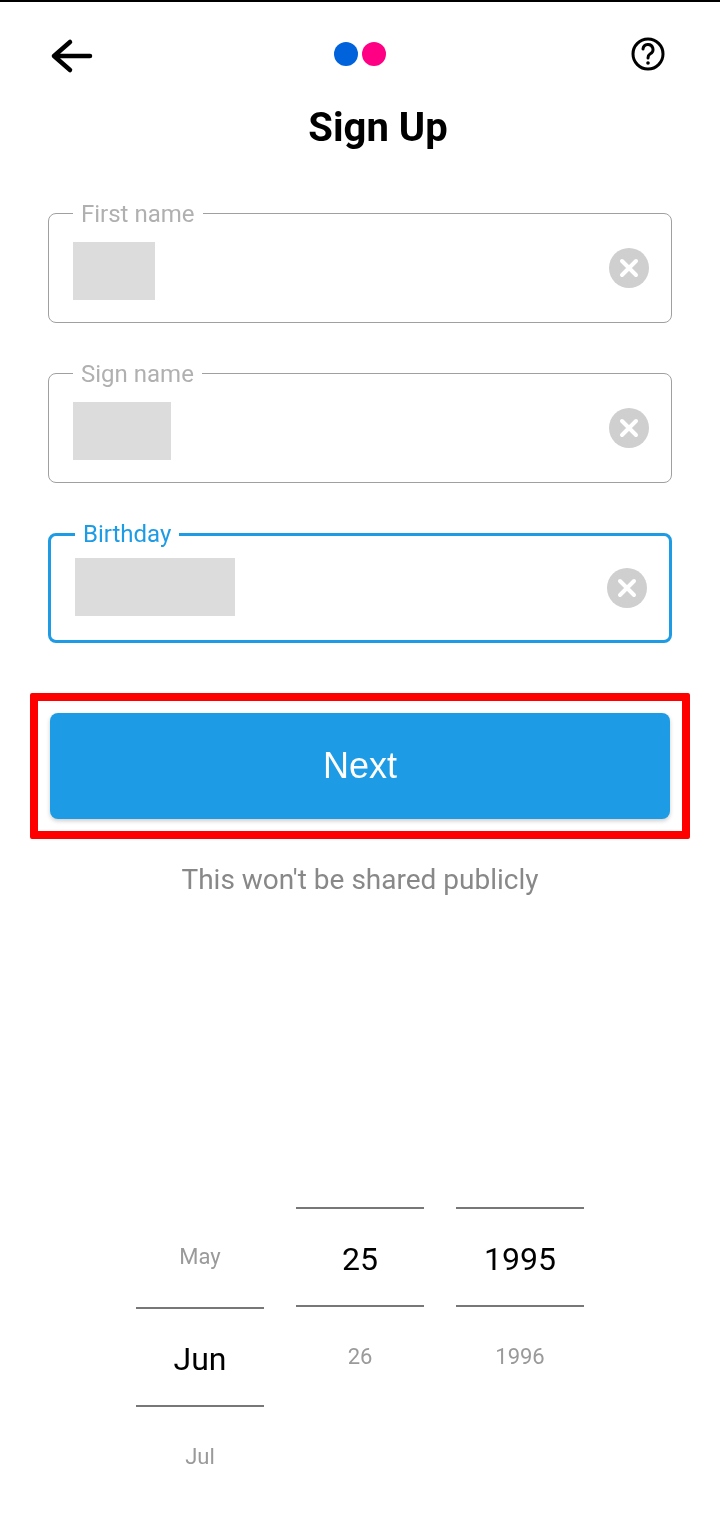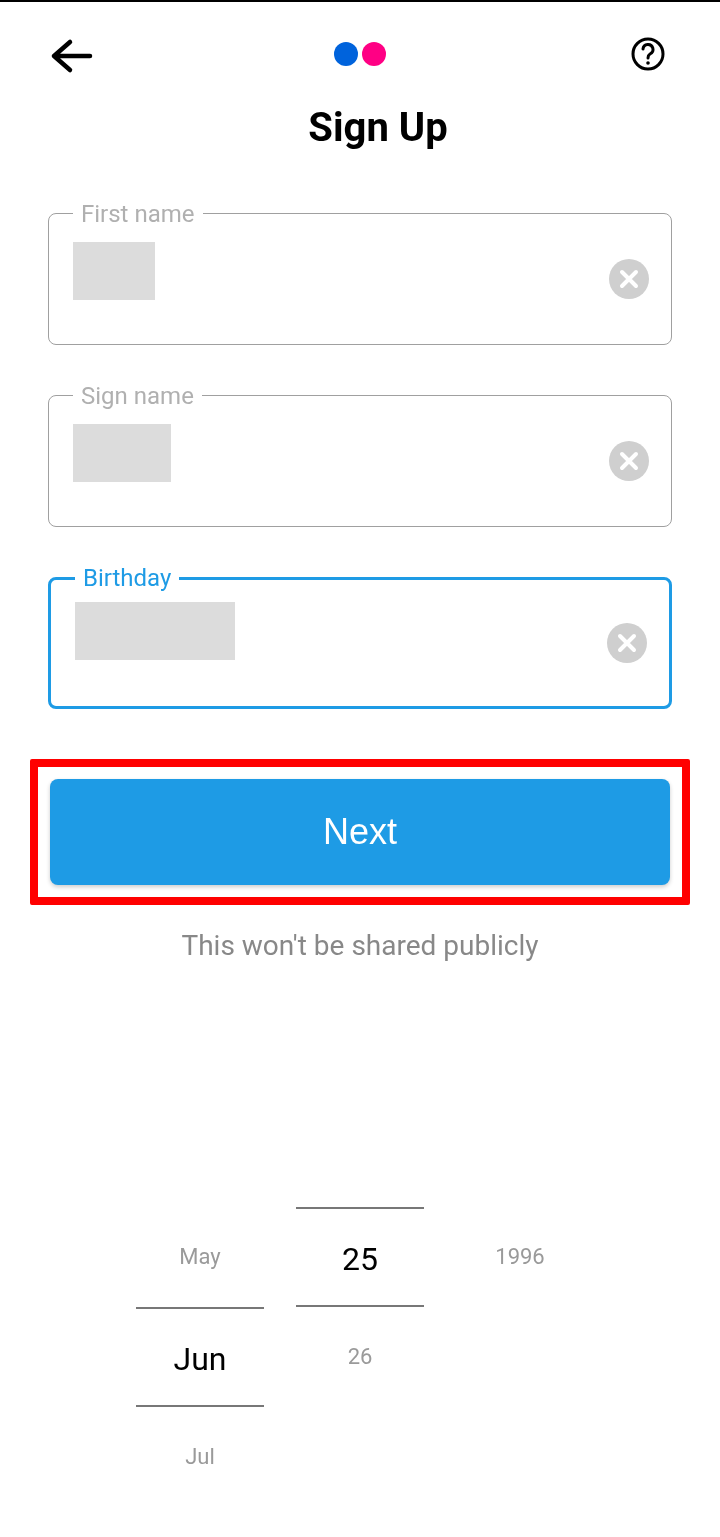--- a/index.html
+++ b/index.html
@@ -9,21 +9,21 @@
     .back { position: absolute; left: 50px; top: 34px; }
     .back svg { width: 44px; height: 40px; }
     .logo { position: absolute; left: 50%; top: 40px; transform: translateX(-50%); display: flex; gap: 4px; }
     .dot { width: 24px; height: 24px; border-radius: 50%; }
     .dot.blue { background: #0063dc; }
     .dot.pink { background: #ff0084; }
     .help { position: absolute; right: 54px; top: 34px; }
     .help svg { width: 36px; height: 36px; }
     .title { text-align: center; font-size: 40px; font-weight: 700; margin-top: 26px; padding-left: 36px; }
     .form { padding: 0 48px; margin-top: 62px; }
-    .field { position: relative; border: 1.5px solid #a0a0a0; border-radius: 8px; height: 132px; margin-bottom: 50px; }
+    .field { position: relative; border: 1.5px solid #a0a0a0; border-radius: 8px; height: 110px; margin-bottom: 50px; }
     .field.active { border: 3px solid #1e9be5; }
     .field-label { position: absolute; top: -14px; left: 24px; background: #fff; padding: 0 8px; font-size: 24px; color: #b0b0b0; }
     .field.active .field-label { color: #1e9be5; top: -16px; }
     .placeholder-block { position: absolute; top: 28px; left: 24px; background: #dcdcdc; }
     .pb1 { width: 82px; height: 58px; }
     .pb2 { width: 98px; height: 58px; }
     .pb3 { width: 160px; height: 58px; top: 22px; }
     .clear-btn { position: absolute; right: 22px; top: 50%; transform: translateY(-50%); width: 40px; height: 40px; border-radius: 50%; background: #cfcfcf; display: flex; align-items: center; justify-content: center; }
     .clear-btn svg { width: 22px; height: 22px; }
     .highlight-box { margin: 8px 30px 0 30px; border: 8px solid #ff0000; padding: 12px; border-radius: 2px; }
@@ -105,15 +105,16 @@
   <div class="picker-col">
     <div class="picker-item faded">May</div>
     <div class="picker-item selected">Jun</div>
     <div class="picker-item faded">Jul</div>
   </div>
   <div class="picker-col">
     <div class="picker-item selected">25</div>
     <div class="picker-item faded">26</div>
   </div>
   <div class="picker-col">
+    <div class="picker-item selected">1995</div>
     <div class="picker-item faded">1996</div>
   </div>
 </div>
 
 </body></html>

